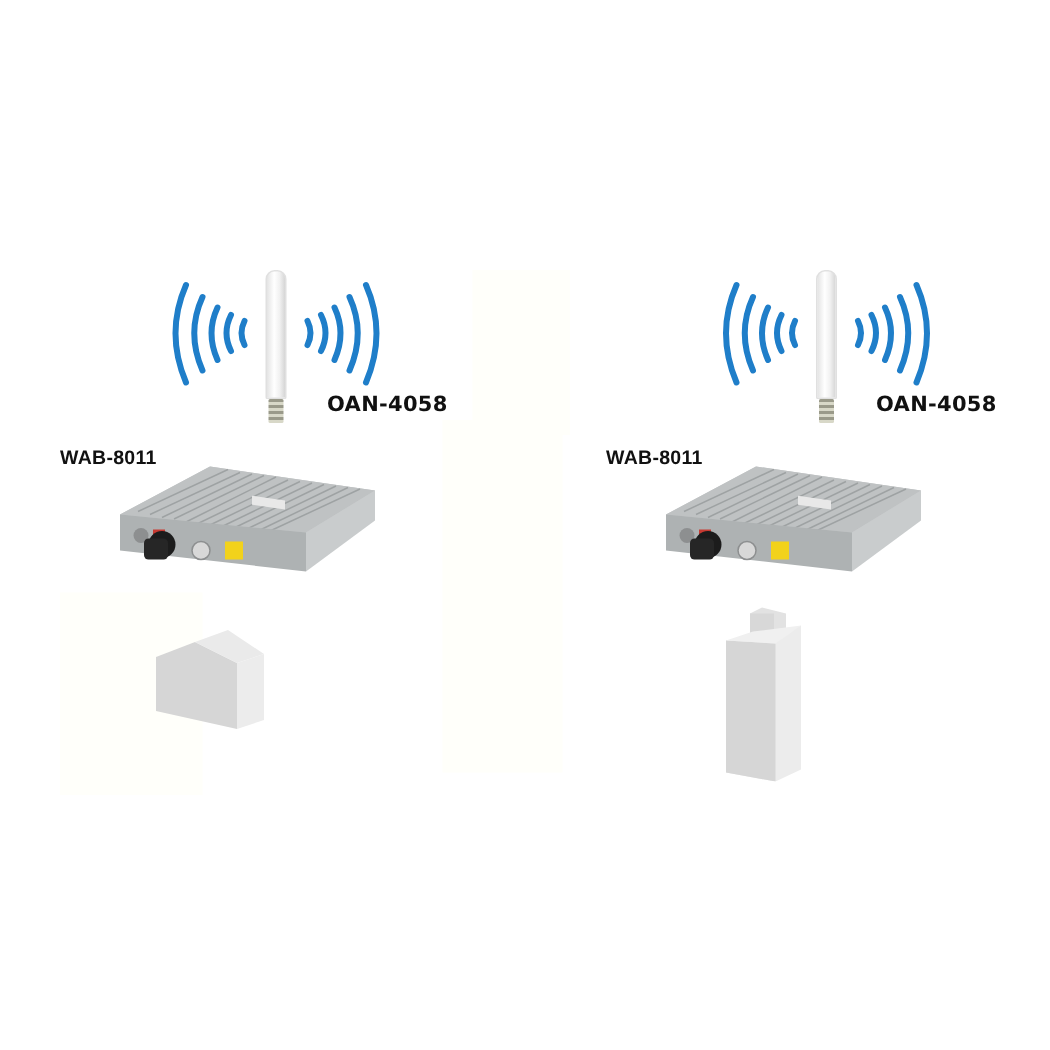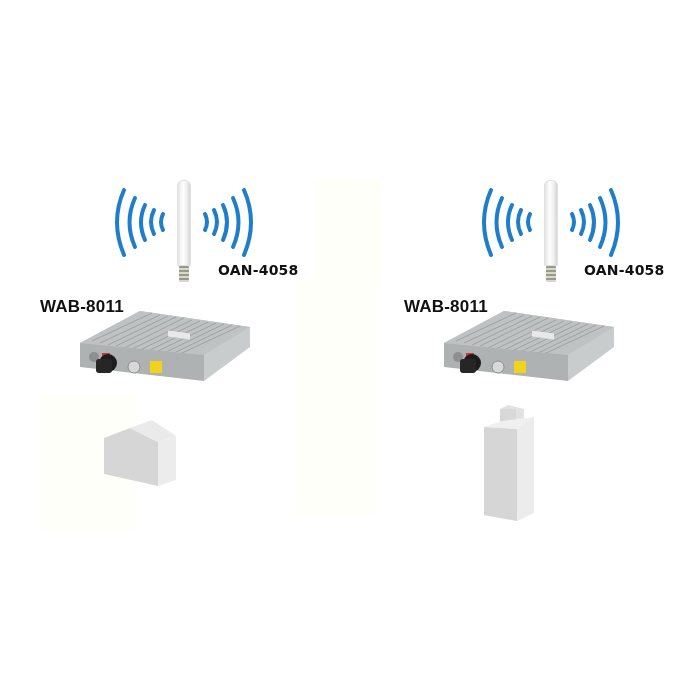--- a/index.html
+++ b/index.html
@@ -1,19 +1,19 @@
 <!DOCTYPE html>
 <html><head>
 <meta charset="utf-8">
 <style>
   html, body { margin:0; padding:0; }
   body { width:700px; height:700px; background:#ffffff; position:relative; overflow:hidden;
          font-family:"Liberation Sans", sans-serif; }
   .panel { position:absolute; background:#fffffa; }
-  .label { position:absolute; font-weight:bold; color:#111; font-size:17px; letter-spacing:0.2px; }
+  .label { position:absolute; font-weight:bold; color:#111; font-size:13px; letter-spacing:0.2px; }
   .label.oan { font-family:"DejaVu Sans", sans-serif; font-size:14px; }
   .wave { position:absolute; }
   .antenna { position:absolute; width:14px; height:102px; }
   .ant-body { position:absolute; left:0; top:0; width:14px; height:86px; border-radius:6px 6px 1px 1px;
               background:linear-gradient(90deg,#e4e4e4 0%,#ffffff 40%,#f1f1f1 70%,#d6d6d6 100%);
               border:1px solid #e0e0e0; box-sizing:border-box; }
   .ant-conn { position:absolute; left:2px; top:86px; width:10px; height:16px;
               background:repeating-linear-gradient(180deg,#9a9a8a 0 2px,#d8d8c8 2px 4px); border-radius:1px; }
   .device { position:absolute; width:180px; height:80px; }
   .building { position:absolute; }

